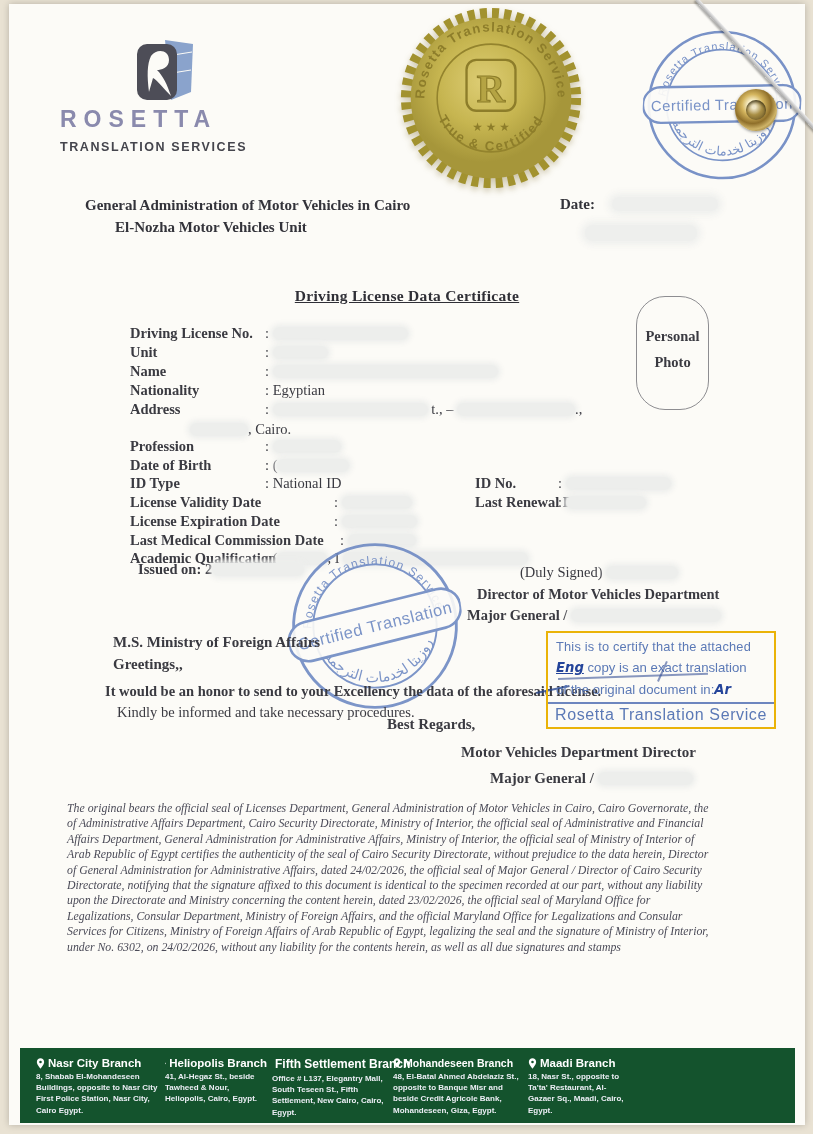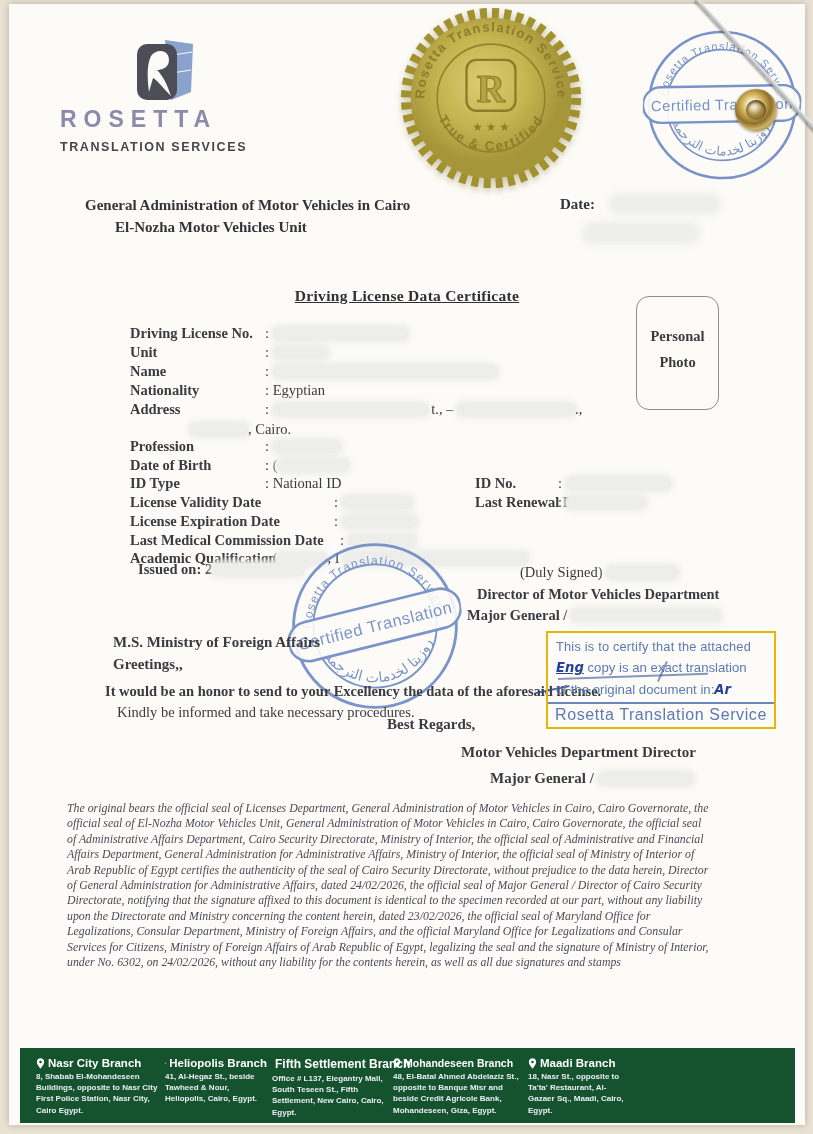--- a/index.html
+++ b/index.html
@@ -168,21 +168,21 @@
     </div>
   <div class="frow" style="top:528px;">
       <span class="flabel">Last Medical Commission Date</span>
       <span class="fval" style="left:210px;"><span>:</span> <span class="rd" style="width:68px;"></span></span>
     </div>
   <div class="frow" style="top:546px;">
       <span class="flabel">Academic Qualification</span>
       <span class="fval" style="left:135px;"><span>: (</span><span class="rd" style="width:50px;"></span><span>, I</span> <span class="rd" style="width:185px;"></span></span>
     </div>
 
-  <div class="abs photo-box" style="left:627px;top:292px;width:83px;height:114px;">
+  <div class="abs photo-box" style="left:627px;top:292px;width:73px;height:114px;border-radius:29px;">
     <div>Personal</div>
     <div>Photo</div>
   </div>
 
   <div class="abs txt b" style="left:129px;top:557px;"><span>Issued on: 2</span><span class="rd" style="width:92px;"></span></div>
   <div class="abs txt" style="left:511px;top:560px;"><span>(Duly Signed)</span> <span class="rd" style="width:72px;"></span></div>
   <div class="abs txt b" style="left:468px;top:582px;">Director of Motor Vehicles Department</div>
   <div class="abs txt b" style="left:458px;top:603px;"><span>Major General /</span> <span class="rd" style="width:150px;"></span></div>
 
   <svg class="stamp" style="left:278px;top:534px;transform:rotate(-8deg);opacity:.88;" width="176" height="176" viewBox="0 0 160 160">
@@ -218,21 +218,20 @@
     <div class="l2"><span class="hand" style="text-decoration:underline;">Eng</span> <span>copy is an exact translation</span></div>
     <div class="l3"><span>of the original document in:</span><span class="hand">Ar</span></div>
     <div class="penline" style="left:10px;top:45px;width:150px;height:2px;transform:rotate(-2deg);opacity:.7;"></div>
     <div class="penline" style="left:118px;top:28px;width:2px;height:22px;transform:rotate(24deg);opacity:.7;"></div>
     <div class="divider"></div>
     <div class="brandline">Rosetta Translation Service</div>
   </div>
 
   <div class="abs disc" style="left:58px;top:797px;width:680px;">
     <div>The original bears the official seal of Licenses Department, General Administration of Motor Vehicles in Cairo, Cairo Governorate, the</div>
-    <div>official seal of El-Nozha Motor Vehicles Unit, General Administration of Motor Vehicles in Cairo, Cairo Governorate, the official seal</div>
     <div>of Administrative Affairs Department, Cairo Security Directorate, Ministry of Interior, the official seal of Administrative and Financial</div>
     <div>Affairs Department, General Administration for Administrative Affairs, Ministry of Interior, the official seal of Ministry of Interior of</div>
     <div>Arab Republic of Egypt certifies the authenticity of the seal of Cairo Security Directorate, without prejudice to the data herein, Director</div>
     <div>of General Administration for Administrative Affairs, dated 24/02/2026, the official seal of Major General / Director of Cairo Security</div>
     <div>Directorate, notifying that the signature affixed to this document is identical to the specimen recorded at our part, without any liability</div>
     <div>upon the Directorate and Ministry concerning the content herein, dated 23/02/2026, the official seal of Maryland Office for</div>
     <div>Legalizations, Consular Department, Ministry of Foreign Affairs, and the official Maryland Office for Legalizations and Consular</div>
     <div>Services for Citizens, Ministry of Foreign Affairs of Arab Republic of Egypt, legalizing the seal and the signature of Ministry of Interior,</div>
     <div>under No. 6302, on 24/02/2026, without any liability for the contents herein, as well as all due signatures and stamps</div>
   </div>

